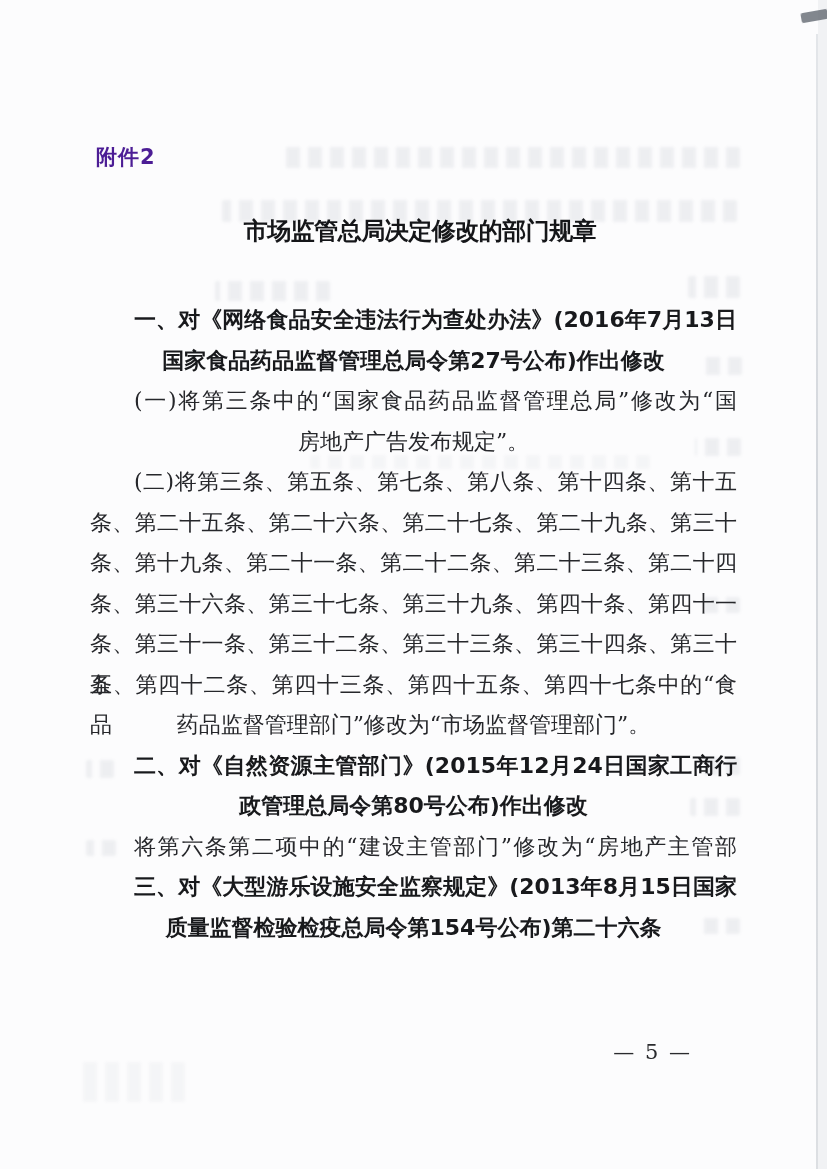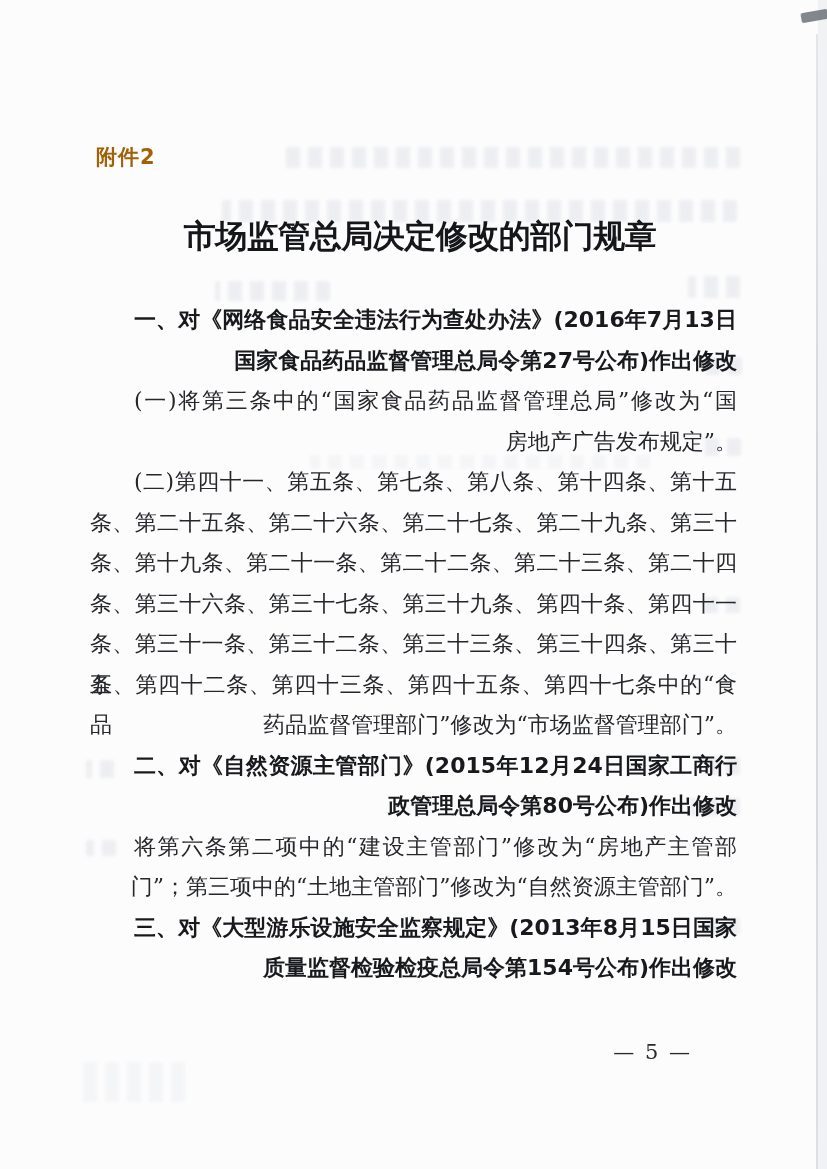--- a/index.html
+++ b/index.html
@@ -34,37 +34,37 @@
     position: absolute;
     background: repeating-linear-gradient(90deg, #8a93a3 0 14px, rgba(255,255,255,0) 14px 22px);
     filter: blur(1.4px); opacity: .12; border-radius: 2px;
     transform: scaleX(-1);
   }
   .smudge.soft { opacity: .06; }
   
   .attachment-label {
     position: absolute; left: 96px; top: 143px;
     font-family: "DejaVu Sans", "Liberation Sans", sans-serif;
-    font-weight: 600; font-size: 21px; letter-spacing: 1px; color: #a16207;
+    font-weight: 600; font-size: 21px; letter-spacing: 1px; color: #4c1d95;
   }
   .doc-title {
     position: absolute; left: 13px; top: 215px; width: 814px;
     text-align: center;
     font-family: "DejaVu Serif", "Liberation Serif", serif;
-    font-weight: 700; font-size: 32px; letter-spacing: -0.5px; color: #151619;
+    font-weight: 700; font-size: 24px; letter-spacing: -0.5px; color: #151619;
   }
   .text-block {
     position: absolute; left: 90px; top: 300px; width: 647px;
   }
   .line {
     height: 40.5px; line-height: 40.5px;
     font-size: 22px; letter-spacing: 0;
     white-space: nowrap;
     color: #26272b;
-    text-align: right;
+    text-align: center;
   }
   .line.fill {
     white-space: normal;
     text-align: justify;
     text-align-last: justify;
     text-justify: inter-character;
   }
   .line.indent { text-indent: 44px; }
   .line.bold {
     font-family: "DejaVu Sans", "Liberation Sans", sans-serif;
@@ -102,30 +102,29 @@
 
   <div class="attachment-label">附件2</div>
 
   <div class="doc-title">市场监管总局决定修改的部门规章</div>
 
   <div class="text-block">
     <div class="line bold indent fill">一、对《网络食品安全违法行为查处办法》(2016年7月13日</div>
     <div class="line bold">国家食品药品监督管理总局令第27号公布)作出修改</div>
     <div class="line indent fill">(一)将第三条中的“国家食品药品监督管理总局”修改为“国</div>
     <div class="line">房地产广告发布规定”。</div>
-    <div class="line indent fill">(二)第四十一、第五条、第七条、第八条、第十四条、第十五</div>
+    <div class="line indent fill">(二)将第三条、第五条、第七条、第八条、第十四条、第十五</div>
     <div class="line fill">条、第二十五条、第二十六条、第二十七条、第二十九条、第三十</div>
     <div class="line fill">条、第十九条、第二十一条、第二十二条、第二十三条、第二十四</div>
     <div class="line fill">条、第三十六条、第三十七条、第三十九条、第四十条、第四十一</div>
     <div class="line fill">条、第三十一条、第三十二条、第三十三条、第三十四条、第三十五</div>
     <div class="line fill">条、第四十二条、第四十三条、第四十五条、第四十七条中的“食品</div>
     <div class="line">药品监督管理部门”修改为“市场监督管理部门”。</div>
     <div class="line bold indent fill">二、对《自然资源主管部门》(2015年12月24日国家工商行</div>
     <div class="line bold">政管理总局令第80号公布)作出修改</div>
     <div class="line indent fill">将第六条第二项中的“建设主管部门”修改为“房地产主管部</div>
-    <div class="line">门”；第三项中的“土地主管部门”修改为“自然资源主管部门”。</div>
     <div class="line bold indent fill">三、对《大型游乐设施安全监察规定》(2013年8月15日国家</div>
-    <div class="line bold">质量监督检验检疫总局令第154号公布)作出修改</div>
+    <div class="line bold">质量监督检验检疫总局令第154号公布)第二十六条</div>
   </div>
 
   <div class="page-number">— 5 —</div>
 
 </div>
 
 </body></html>

